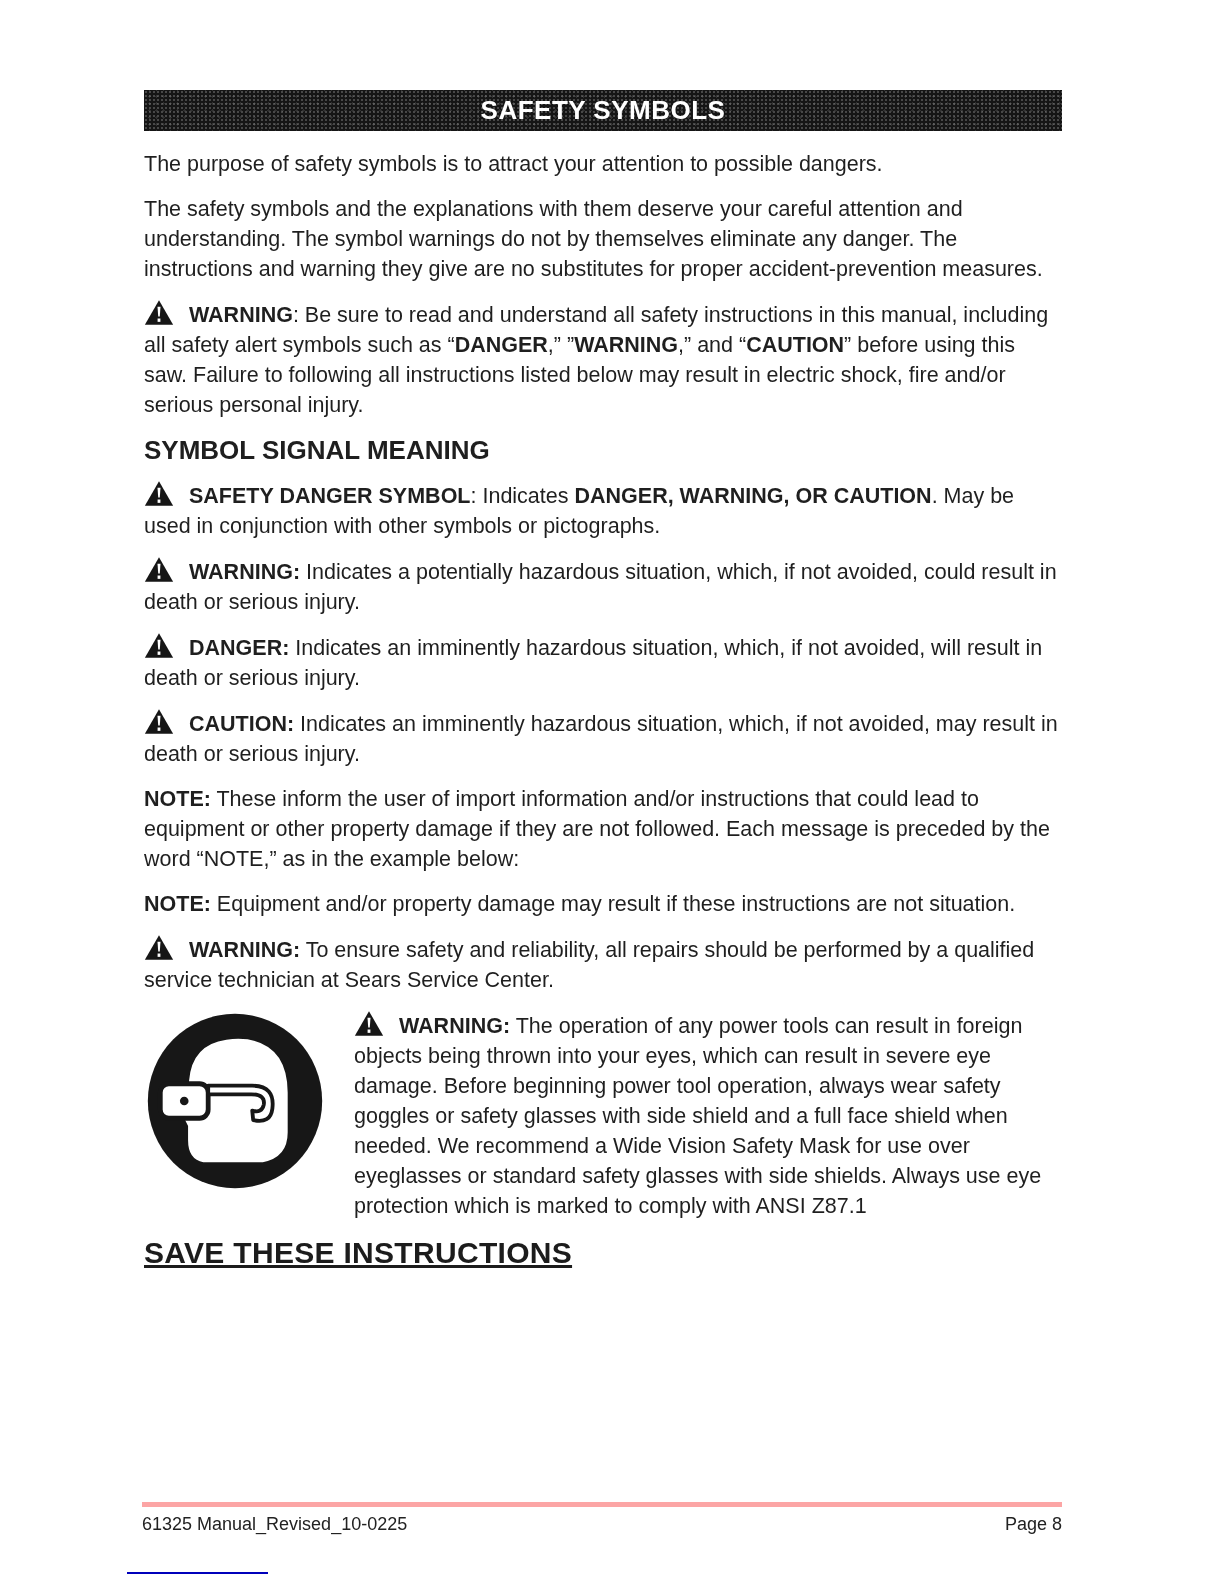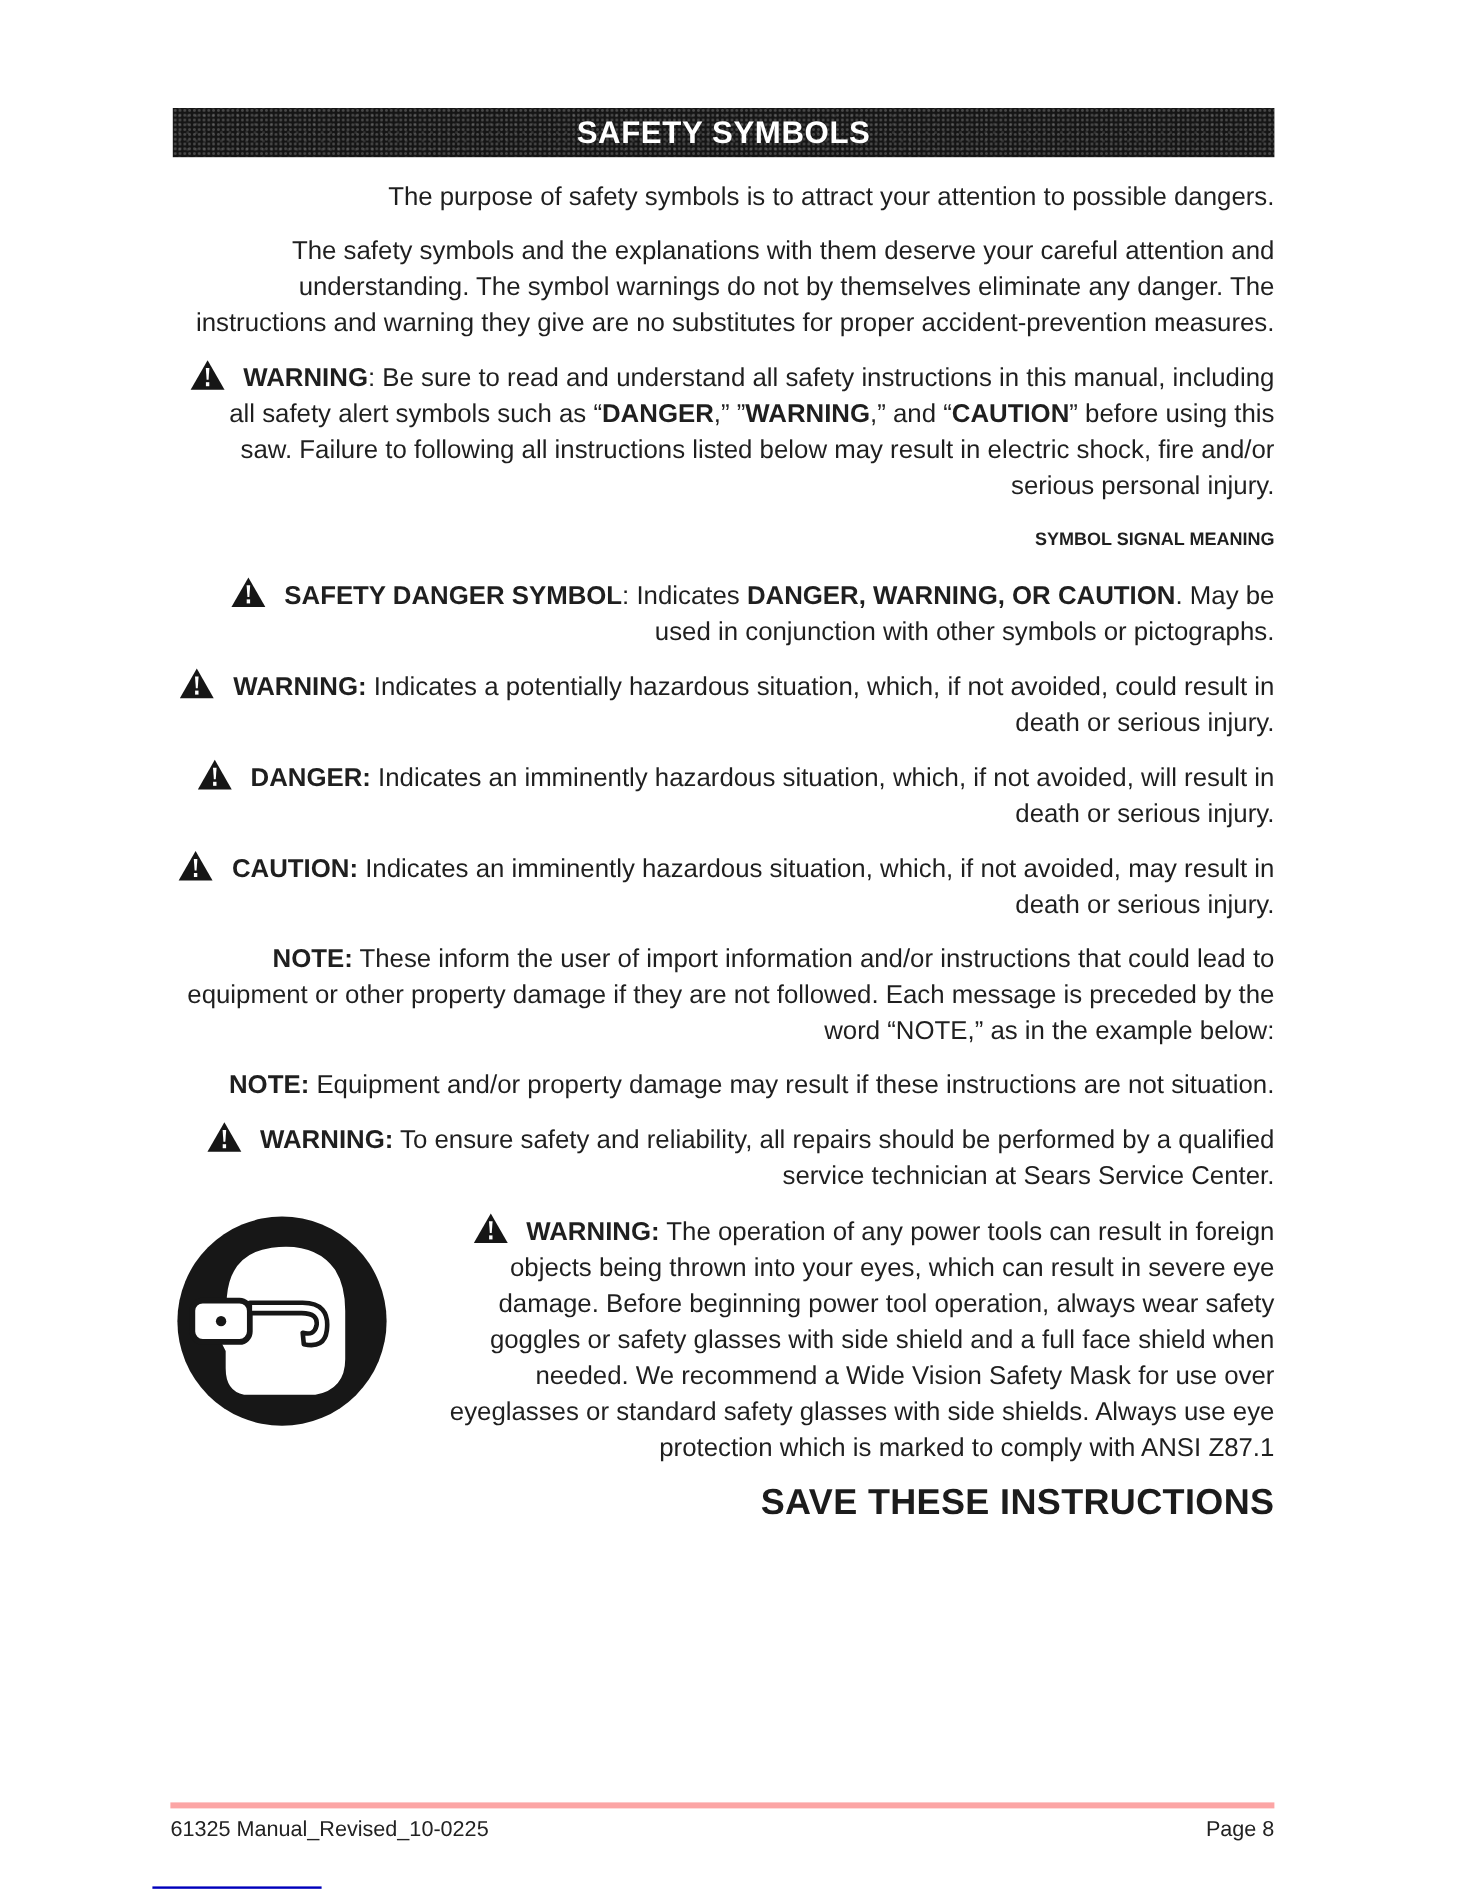--- a/index.html
+++ b/index.html
@@ -3,49 +3,49 @@
 <meta charset="utf-8">
 <style>
   html,body{margin:0;padding:0;}
   body{
     width:1224px;height:1584px;position:relative;
     background:#ffffff;
     font-family:"Liberation Sans", sans-serif;
     color:#1f1f1f;
     overflow:hidden;
   }
-  .sheet{position:absolute;left:144px;top:90px;width:918px;text-align:right;}
+  .sheet{position:absolute;left:144px;top:90px;width:918px;}
   .bar{
     height:41px;
     background-color:#151515;
     background-image:
       radial-gradient(rgba(255,255,255,0.22) 1px, transparent 1.3px),
       radial-gradient(rgba(255,255,255,0.12) 1px, transparent 1.3px);
     background-size:4px 4px,7px 7px;
     background-position:0 0,2px 3px;
     display:flex;align-items:center;justify-content:center;
     margin-bottom:18px;
   }
   .bar .title{
     color:#ffffff;font-weight:bold;font-size:26px;letter-spacing:0.5px;
   }
   p.body{
     font-size:21.5px;line-height:30px;margin:0 0 15px 0;
   }
   p.body .b{font-weight:bold;}
   .b{font-weight:bold;}
   p.heading{
-    font-size:15px;line-height:30px;margin:0 0 15px 0;font-weight:bold;
+    font-size:26px;line-height:30px;margin:0 0 15px 0;font-weight:bold;
   }
   .w-icon{display:inline-block;vertical-align:-4px;margin-right:9px;line-height:0;}
   .media{display:flex;align-items:flex-start;margin:0 0 15px 0;}
   .media .eye{flex:0 0 182px;margin-right:28px;line-height:0;}
   .media p.body{margin:0;flex:1;}
   h1.save{
-    font-size:30px;font-weight:bold;margin:0;letter-spacing:0.3px;color:#1c1c1c;
+    font-size:30px;font-weight:bold;margin:0;letter-spacing:0.3px;color:#1c1c1c;text-decoration:underline;
   }
   .footer{
     position:absolute;left:142px;top:1502px;width:920px;
     border-top:5px solid #fca5a5;
     padding-top:7px;
     display:flex;justify-content:space-between;
     font-size:18px;color:#222222;
   }
   .blue-mark{
     position:absolute;left:127px;top:1572px;width:141px;height:2px;

